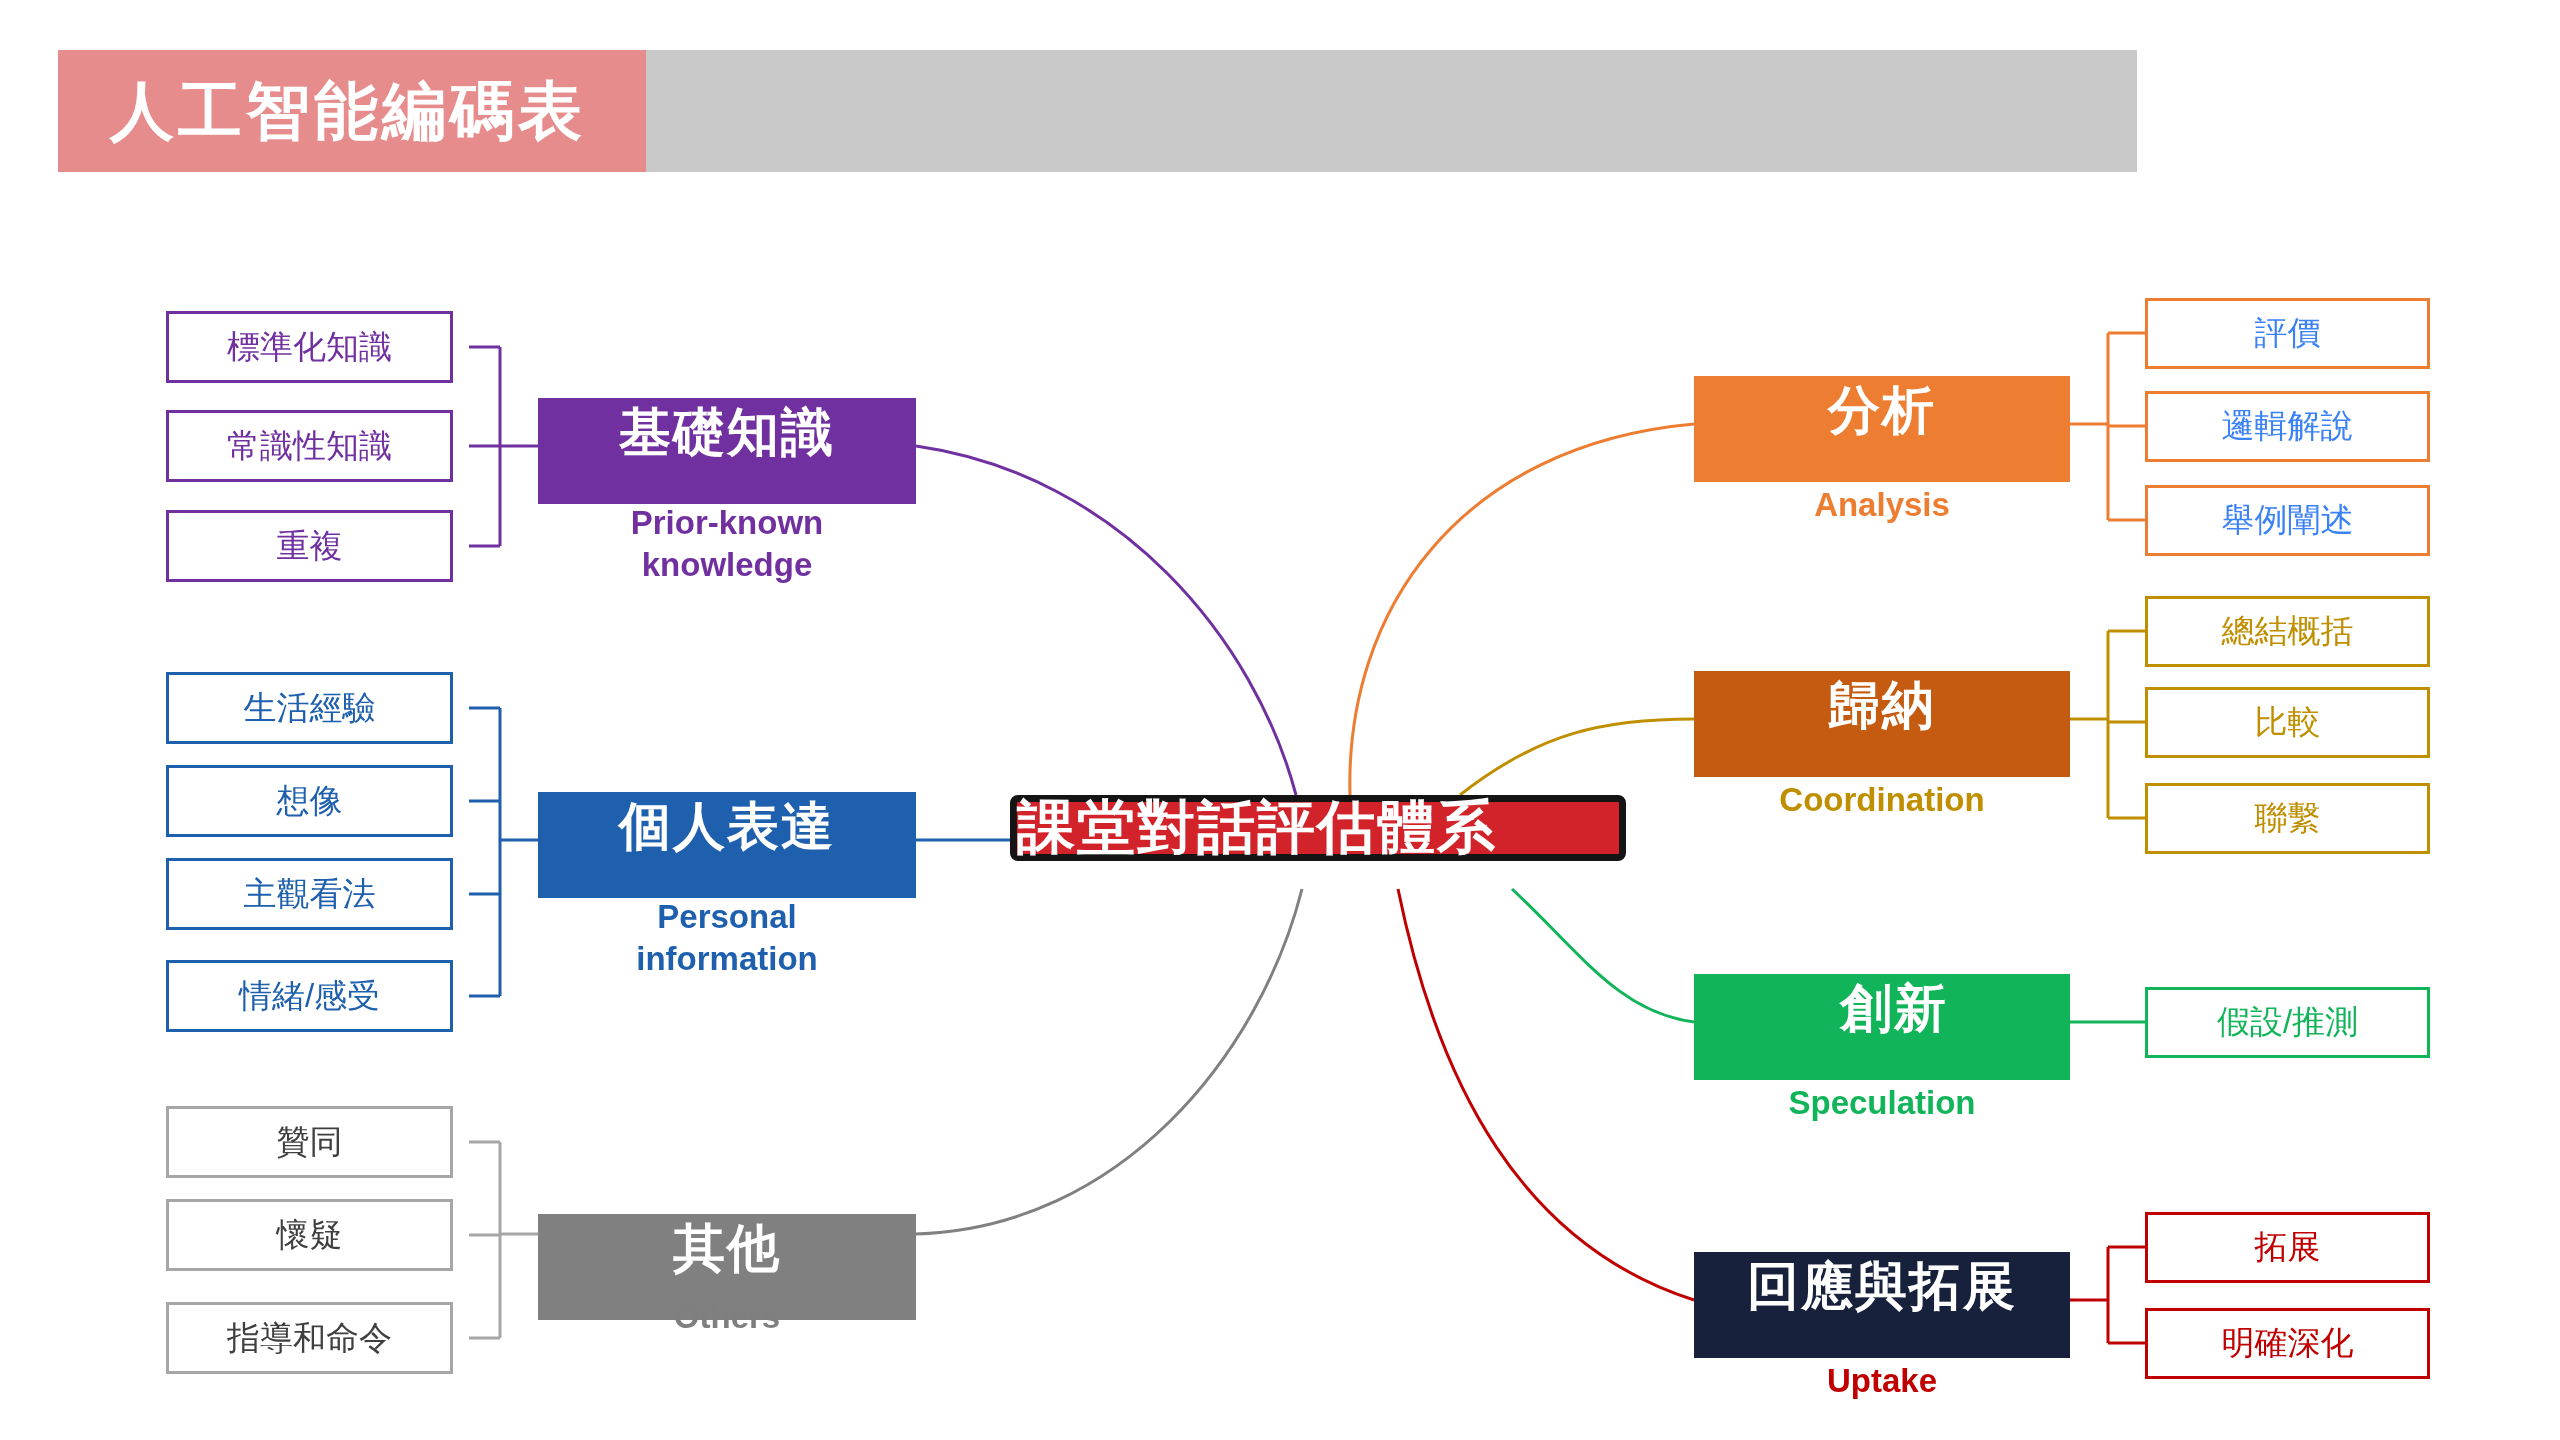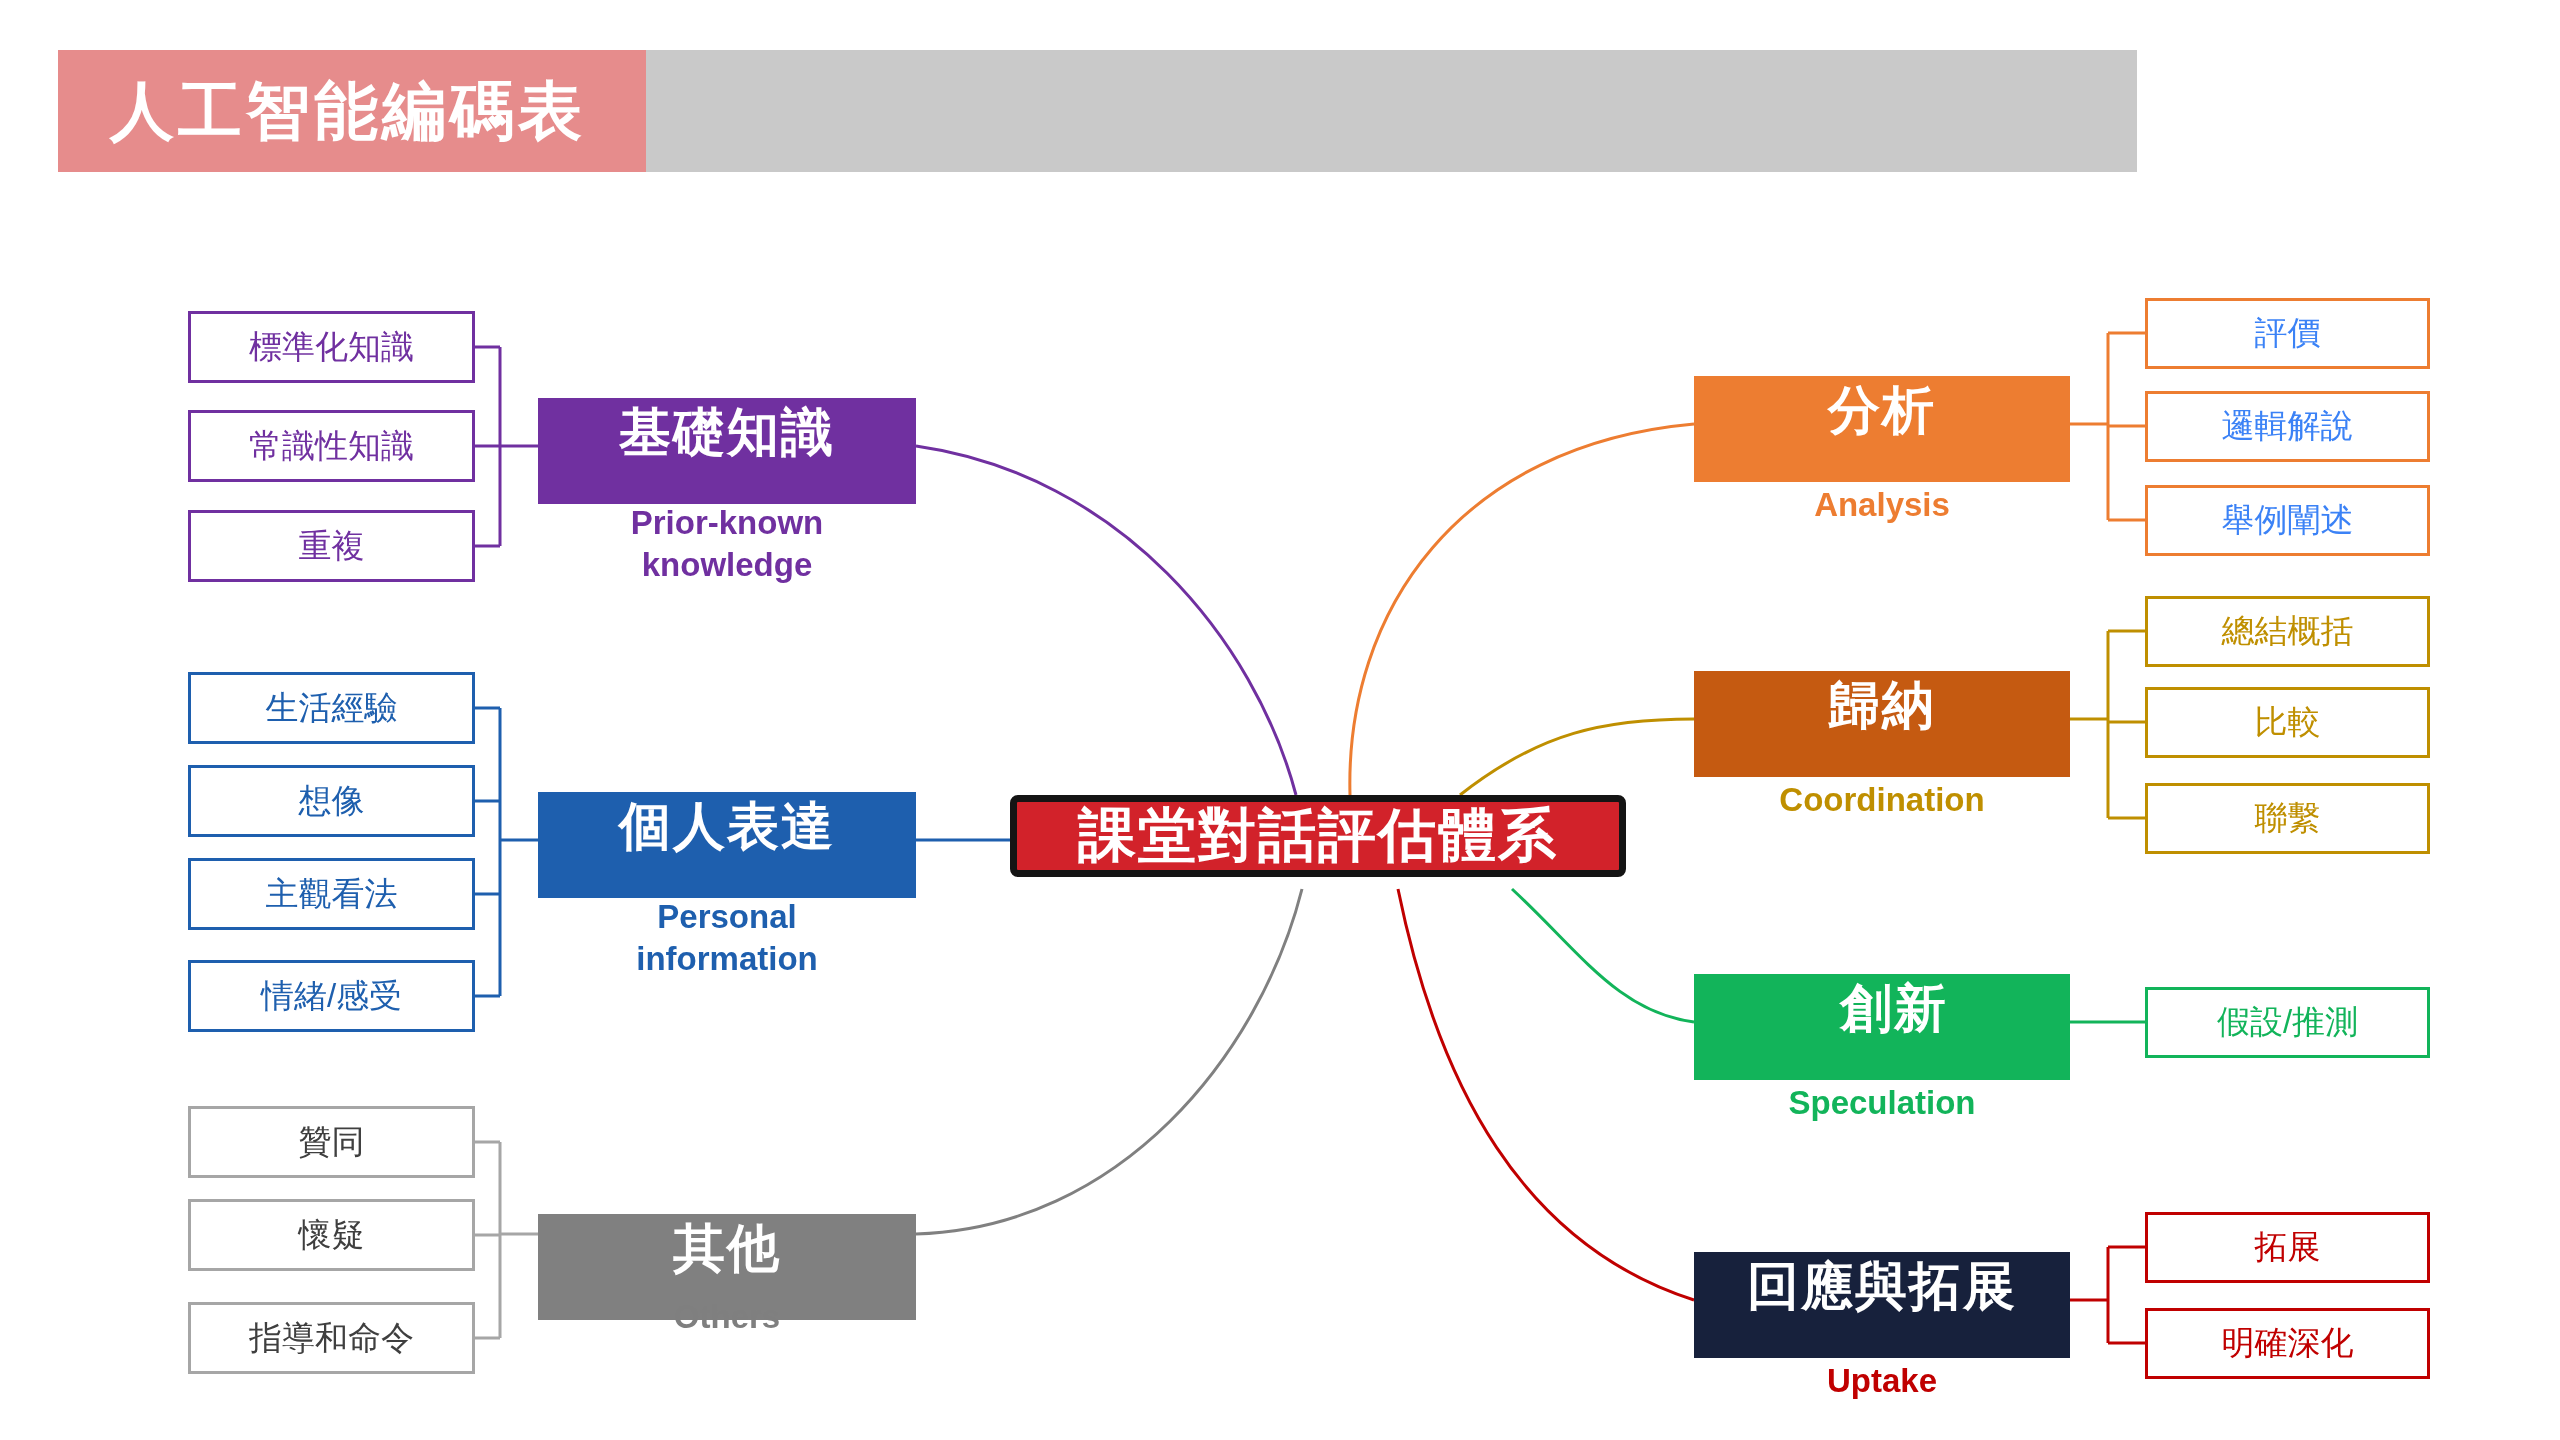--- a/index.html
+++ b/index.html
@@ -11,21 +11,21 @@
   .hdr-pink { position:absolute; left:58px; top:50px; width:588px; height:122px;
               background:#E68C8C; display:flex; align-items:center; padding-left:52px; }
   .hdr-pink span { color:#ffffff; font-size:64px; font-weight:bold; letter-spacing:4px; }
   .hdr-gray { position:absolute; left:646px; top:50px; width:1491px; height:122px; background:#C9C9C9; }
 
   
   #wires { position:absolute; left:0; top:0; width:2560px; height:1440px; }
   #wires path { fill:none; stroke-width:3px; }
 
   
-  .box-sub { position:absolute; left:188px; width:287px; height:72px; background:#ffffff;
+  .box-sub { position:absolute; left:166px; width:287px; height:72px; background:#ffffff;
              border:3px solid; display:flex; align-items:center; justify-content:center;
              font-size:33px; font-weight:500; }
   .box-sub.r { left:2145px; width:285px; height:71px; }
   .box-main { position:absolute; width:378px; height:106px; display:flex; align-items:flex-start;
               justify-content:center; color:#ffffff; font-weight:bold; font-size:52px; letter-spacing:2px; }
   .box-main.l { left:538px; }
   .box-main.rt { left:1694px; width:376px; }
   .caption { position:absolute; width:378px; text-align:center; font-size:33px; font-weight:bold;
              line-height:42px; }
   .caption.l { left:538px;text-align:center; }
@@ -48,23 +48,23 @@
   .c-gold { border-color:#BF8F00; color:#BF8F00;justify-content:center; }
   .t-gold { color:#BF8F00; }
   .c-green { border-color:#12B45A; color:#12B45A; }
   .bg-green { background:#12B45A;padding-left:24px; }
   .t-green { color:#12B45A; }
   .bg-navy { background:#17213C; }
   .c-red { border-color:#C00000; color:#C00000; }
   .t-red { color:#C00000; }
 
   
-  .center-node { position:absolute; left:1010px; top:795px; width:616px; height:82px;
+  .center-node { position:absolute; left:1010px; top:795px; width:616px; height:66px;
                  background:#D2222A; border:7px solid #141414; border-radius:8px;
-                 display:flex; align-items:center; justify-content:center;
+                 display:flex; align-items:center; 
                  color:#ffffff; font-size:58px; font-weight:bold; letter-spacing:2px; }
 </style>
 </head>
 <body>
 
 <div id="canvas">
 
   <div class="hdr-pink">
     <span>人工智能編碼表</span>
   </div>

